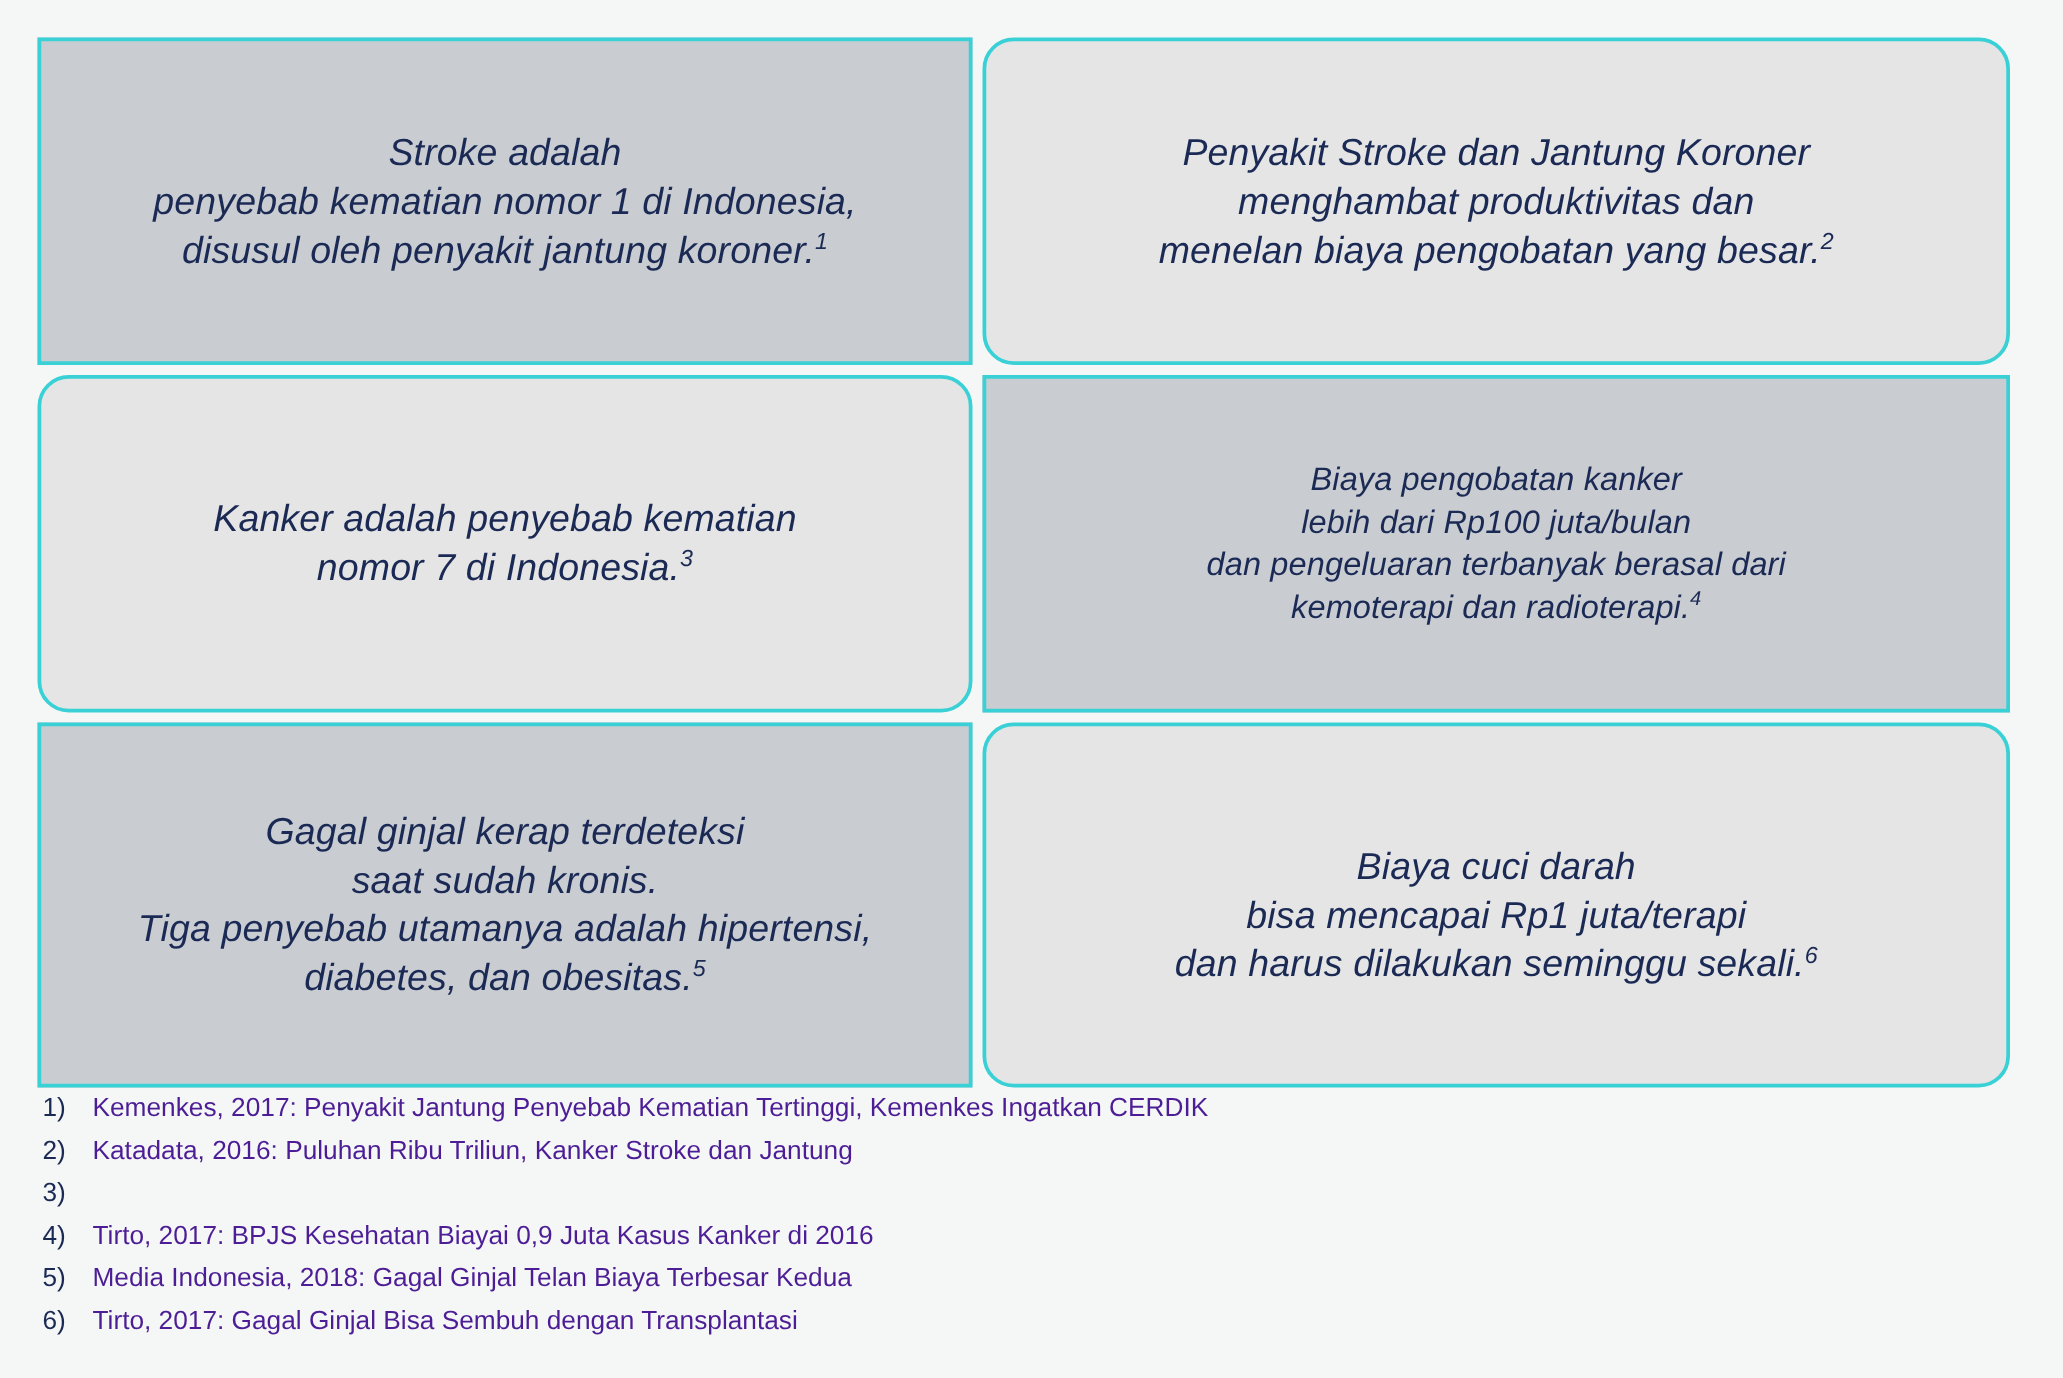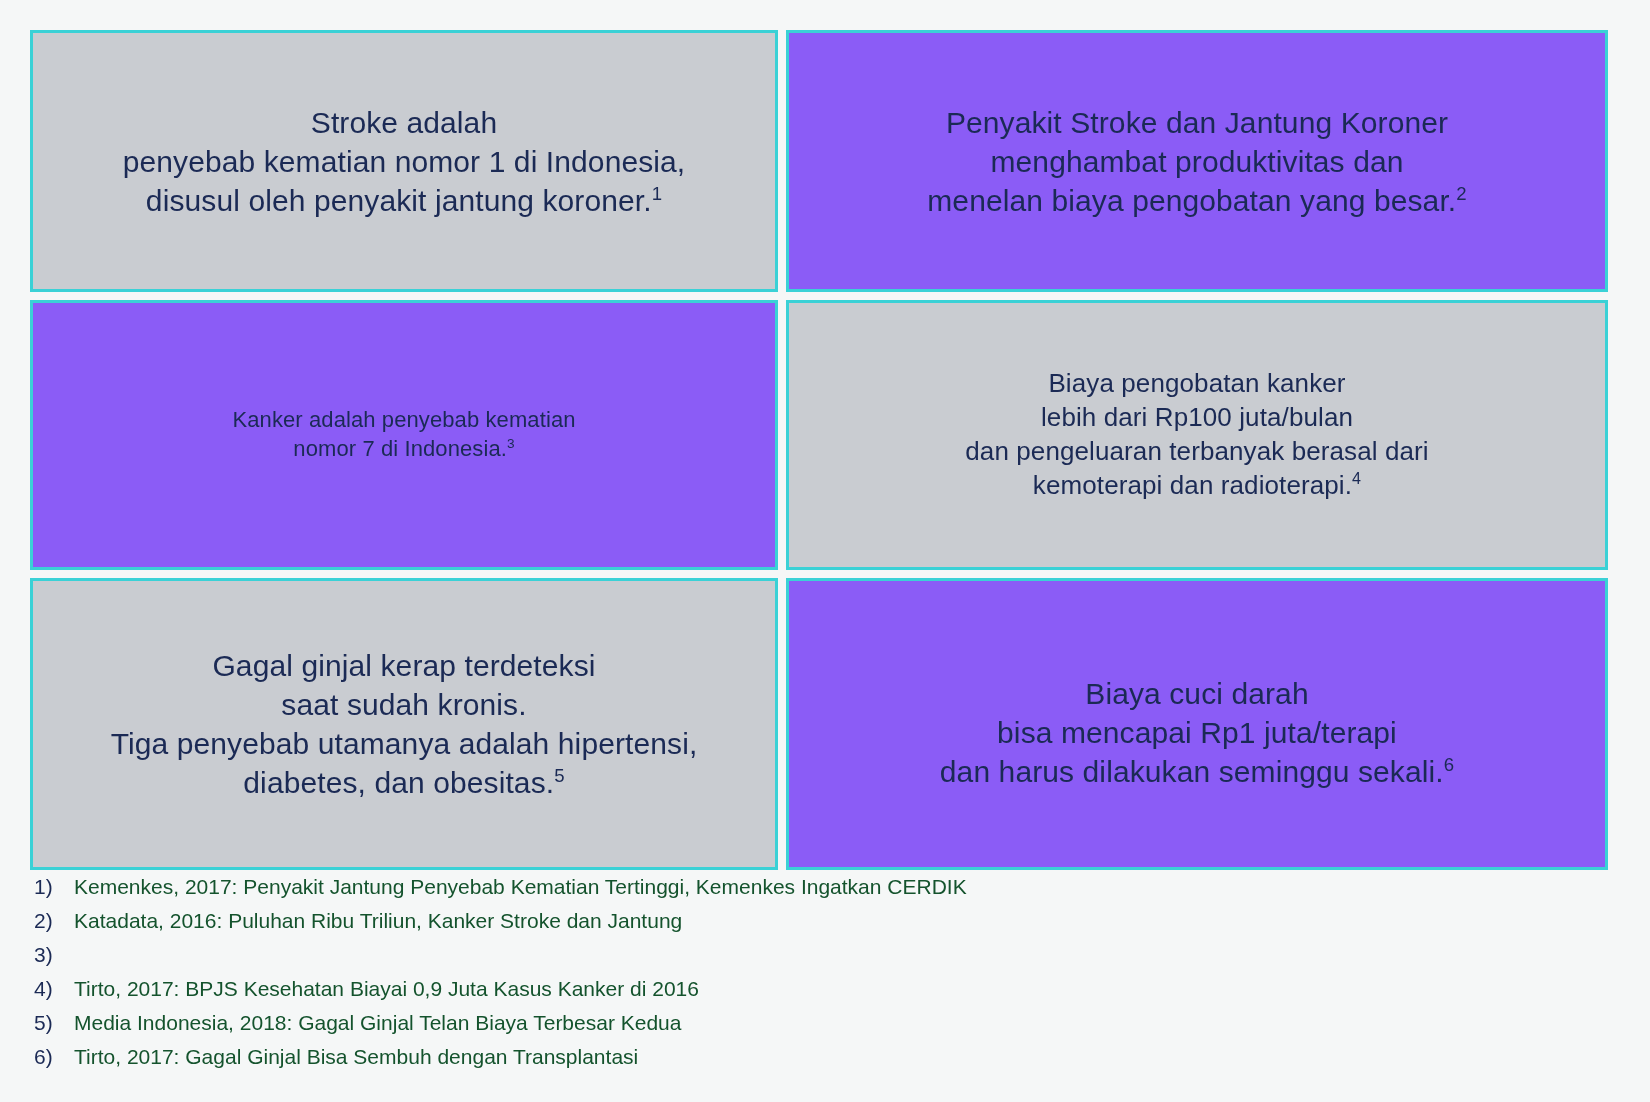--- a/index.html
+++ b/index.html
@@ -25,45 +25,46 @@
     position: absolute;
     left: 30px;
     top: 30px;
     width: 1578px;
     height: 832px;
     display: grid;
     grid-template-columns: 748px 822px;
     grid-template-rows: 262px 270px 292px;
     column-gap: 8px;
     row-gap: 8px;
+    font-style: italic;
   }
   .card {
     box-sizing: border-box;
     border: 3px solid #3ad1d6;
     display: flex;
     align-items: center;
     justify-content: center;
     padding: 6px 14px;
   }
   .card.gray  { background: #c9ccd1; }
-  .card.blue  { background: #8b5cf6; }
+  .card.blue  { background: #e5e5e5; border-radius: 25px; }
 
   .card-text {
     color: #1b2a55;
     font-size: 30px;
     line-height: 1.30;
     text-align: center;
     letter-spacing: 0.1px;
     font-weight: 400;
     white-space: pre-line;
   }
   
   #card-1 .card-text { font-size: 30px; }
   #card-2 .card-text { font-size: 30px; }
-  #card-3 .card-text { font-size: 22px; }
+  #card-3 .card-text { font-size: 30px; }
   #card-4 .card-text { font-size: 26px; }
   #card-5 .card-text { font-size: 30px; }
   #card-6 .card-text { font-size: 30px; margin-top: 16px; }
 
   .sup {
     font-size: 0.62em;
     vertical-align: super;
     line-height: 0;
   }
 
@@ -81,21 +82,21 @@
     font-size: 21px;
     line-height: 1;
     margin-bottom: 13px;
     white-space: nowrap;
   }
   .fn-num {
     width: 40px;
     flex: 0 0 40px;
     color: #1b2a55;
   }
-  .fn-text { color: #14532d; }
+  .fn-text { color: #4c1d95; }
 </style>
 </head>
 <body>
 
 <div class="page">
 
   <div class="grid">
 
     <div class="card gray" id="card-1">
       <div class="card-text">Stroke adalah<br>penyebab kematian nomor 1 di Indonesia,<br>disusul oleh penyakit jantung koroner.<span class="sup">1</span></div>

